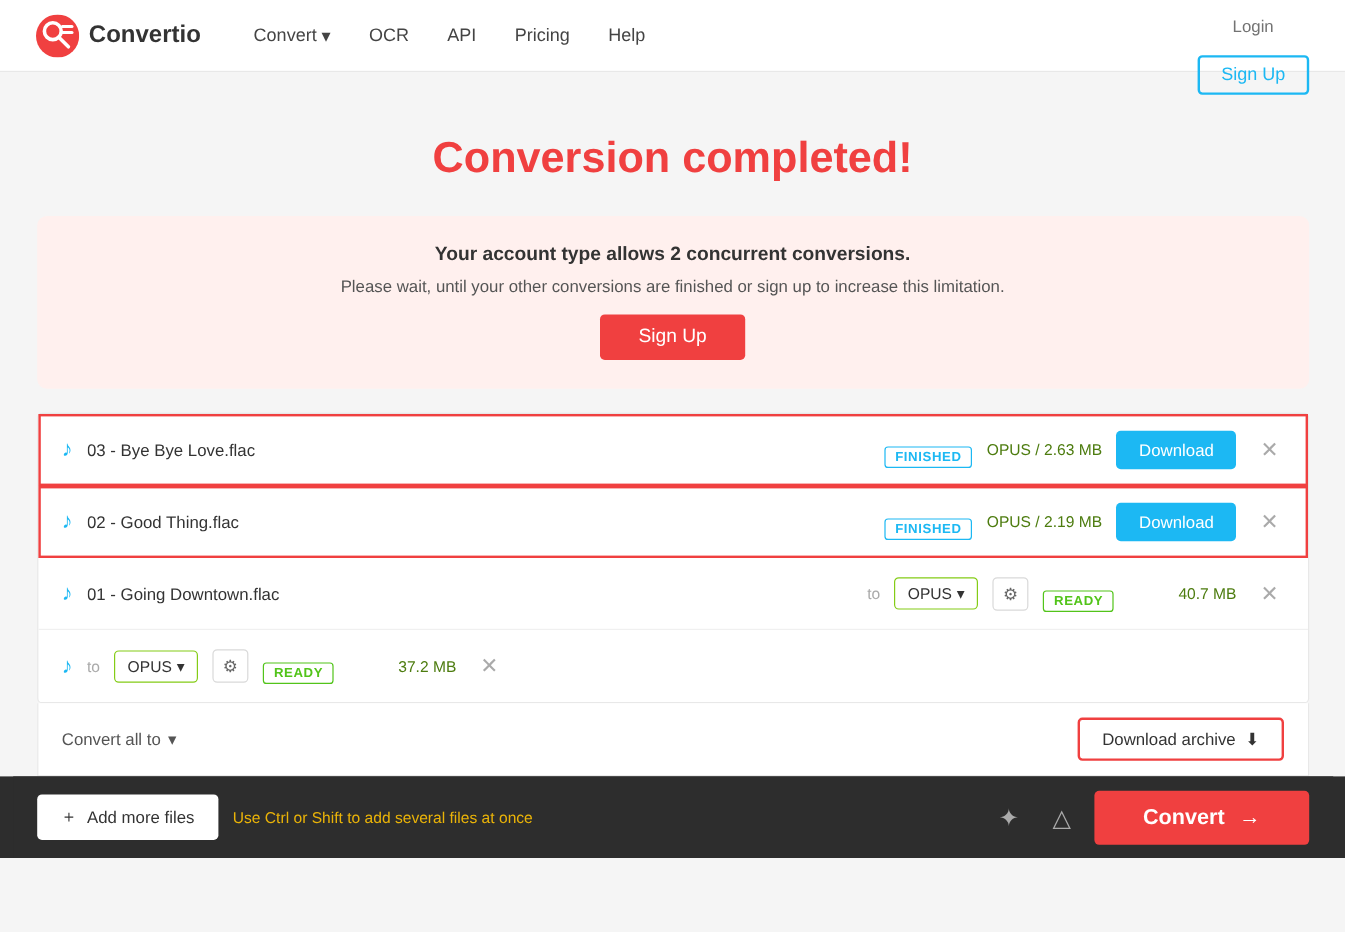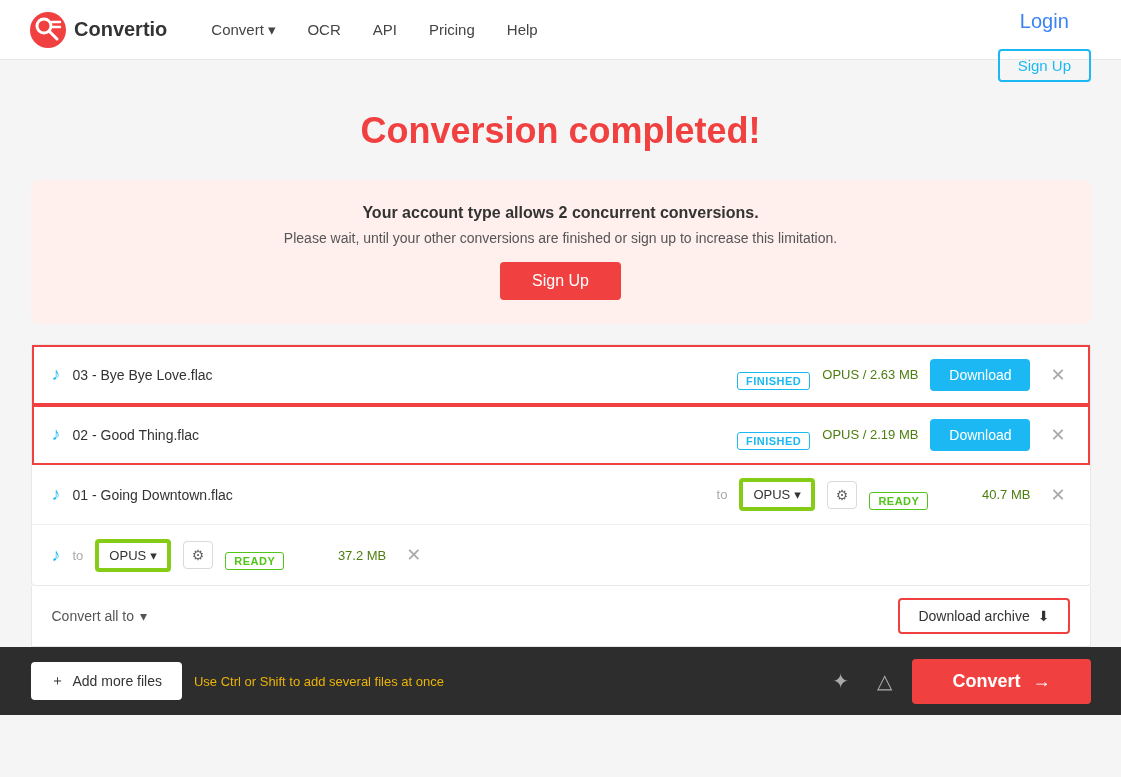--- a/index.html
+++ b/index.html
@@ -61,21 +61,21 @@
       font-size: 15px;
     }
     .badge {
       background: #1cb8f3;
       color: #fff;
       border-radius: 10px;
       padding: 1px 7px;
       font-size: 12px;
       font-weight: 600;
     }
-    .login-link { color: #3b82f6; font-size: 20px; cursor: pointer; }
+    .login-link { color: #737373; font-size: 14px; cursor: pointer; }
     .signup-btn {
       border: 2px solid #1cb8f3;
       color: #1cb8f3;
       background: transparent;
       border-radius: 4px;
       padding: 6px 18px;
       font-size: 15px;
       cursor: pointer;
       font-weight: 500;
     }
@@ -210,21 +210,21 @@
       margin-left: 4px;
     }
     .arrow-to {
       color: #aaa;
       font-size: 13px;
       flex-shrink: 0;
     }
     .format-select {
       display: flex;
       align-items: center;
-      border: 4px solid #84cc16;
+      border: 1px solid #84cc16;
       border-radius: 4px;
       padding: 5px 10px;
       font-size: 13px;
       cursor: pointer;
       background: #fff;
       gap: 4px;
       flex-shrink: 0;
     }
     .gear-btn {
       background: none;

